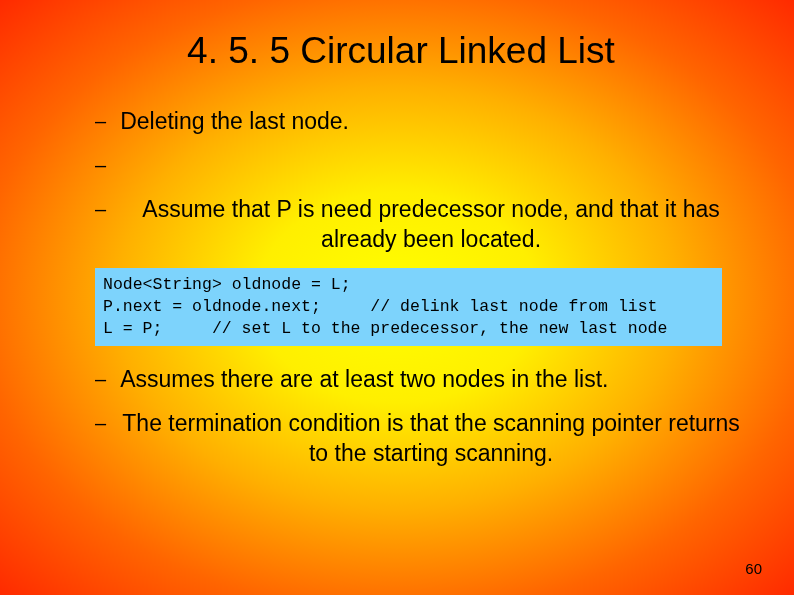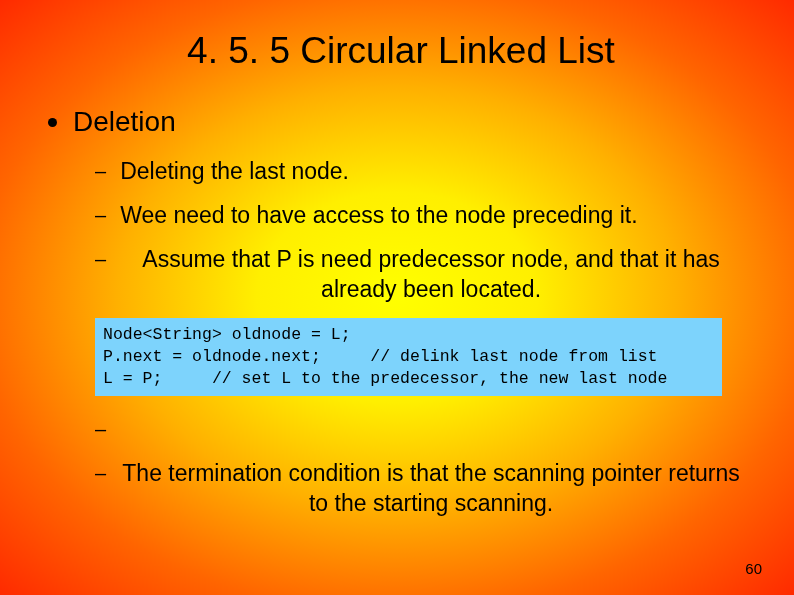--- a/index.html
+++ b/index.html
@@ -76,47 +76,43 @@
     color: #000;
     margin-top: 20px;
   }
 </style>
 </head>
 <body>
 
 <div class="slide">
   <h1 class="title">4. 5. 5 Circular Linked List</h1>
 
-  <div class="main-bullet">
-    <span class="disc"></span>
-    <span class="main-bullet-text">Deletion</span>
-  </div>
 
   <div class="sub-list">
     <div class="sub-item">
       <span class="dash">–</span>
       <span class="sub-text">Deleting the last node.</span>
     </div>
     <div class="sub-item">
       <span class="dash">–</span>
-      <span class="sub-text">Wee need to have access to the node preceding it.</span>
     </div>
     <div class="sub-item">
       <span class="dash">–</span>
       <span class="sub-text">Assume that P is need predecessor node, and that it has already been located.</span>
     </div>
   </div>
 
   <div class="code-block">Node&lt;String&gt; oldnode = L;
 P.next = oldnode.next;     // delink last node from list
 L = P;     // set L to the predecessor, the new last node</div>
 
   <div class="sub-list">
     <div class="sub-item">
       <span class="dash">–</span>
+      <span class="sub-text">Assumes there are at least two nodes in the list.</span>
     </div>
     <div class="sub-item">
       <span class="dash">–</span>
       <span class="sub-text">The termination condition is that the scanning pointer returns to the starting scanning.</span>
     </div>
   </div>
 
   <div class="page-num">60</div>
 </div>
 

